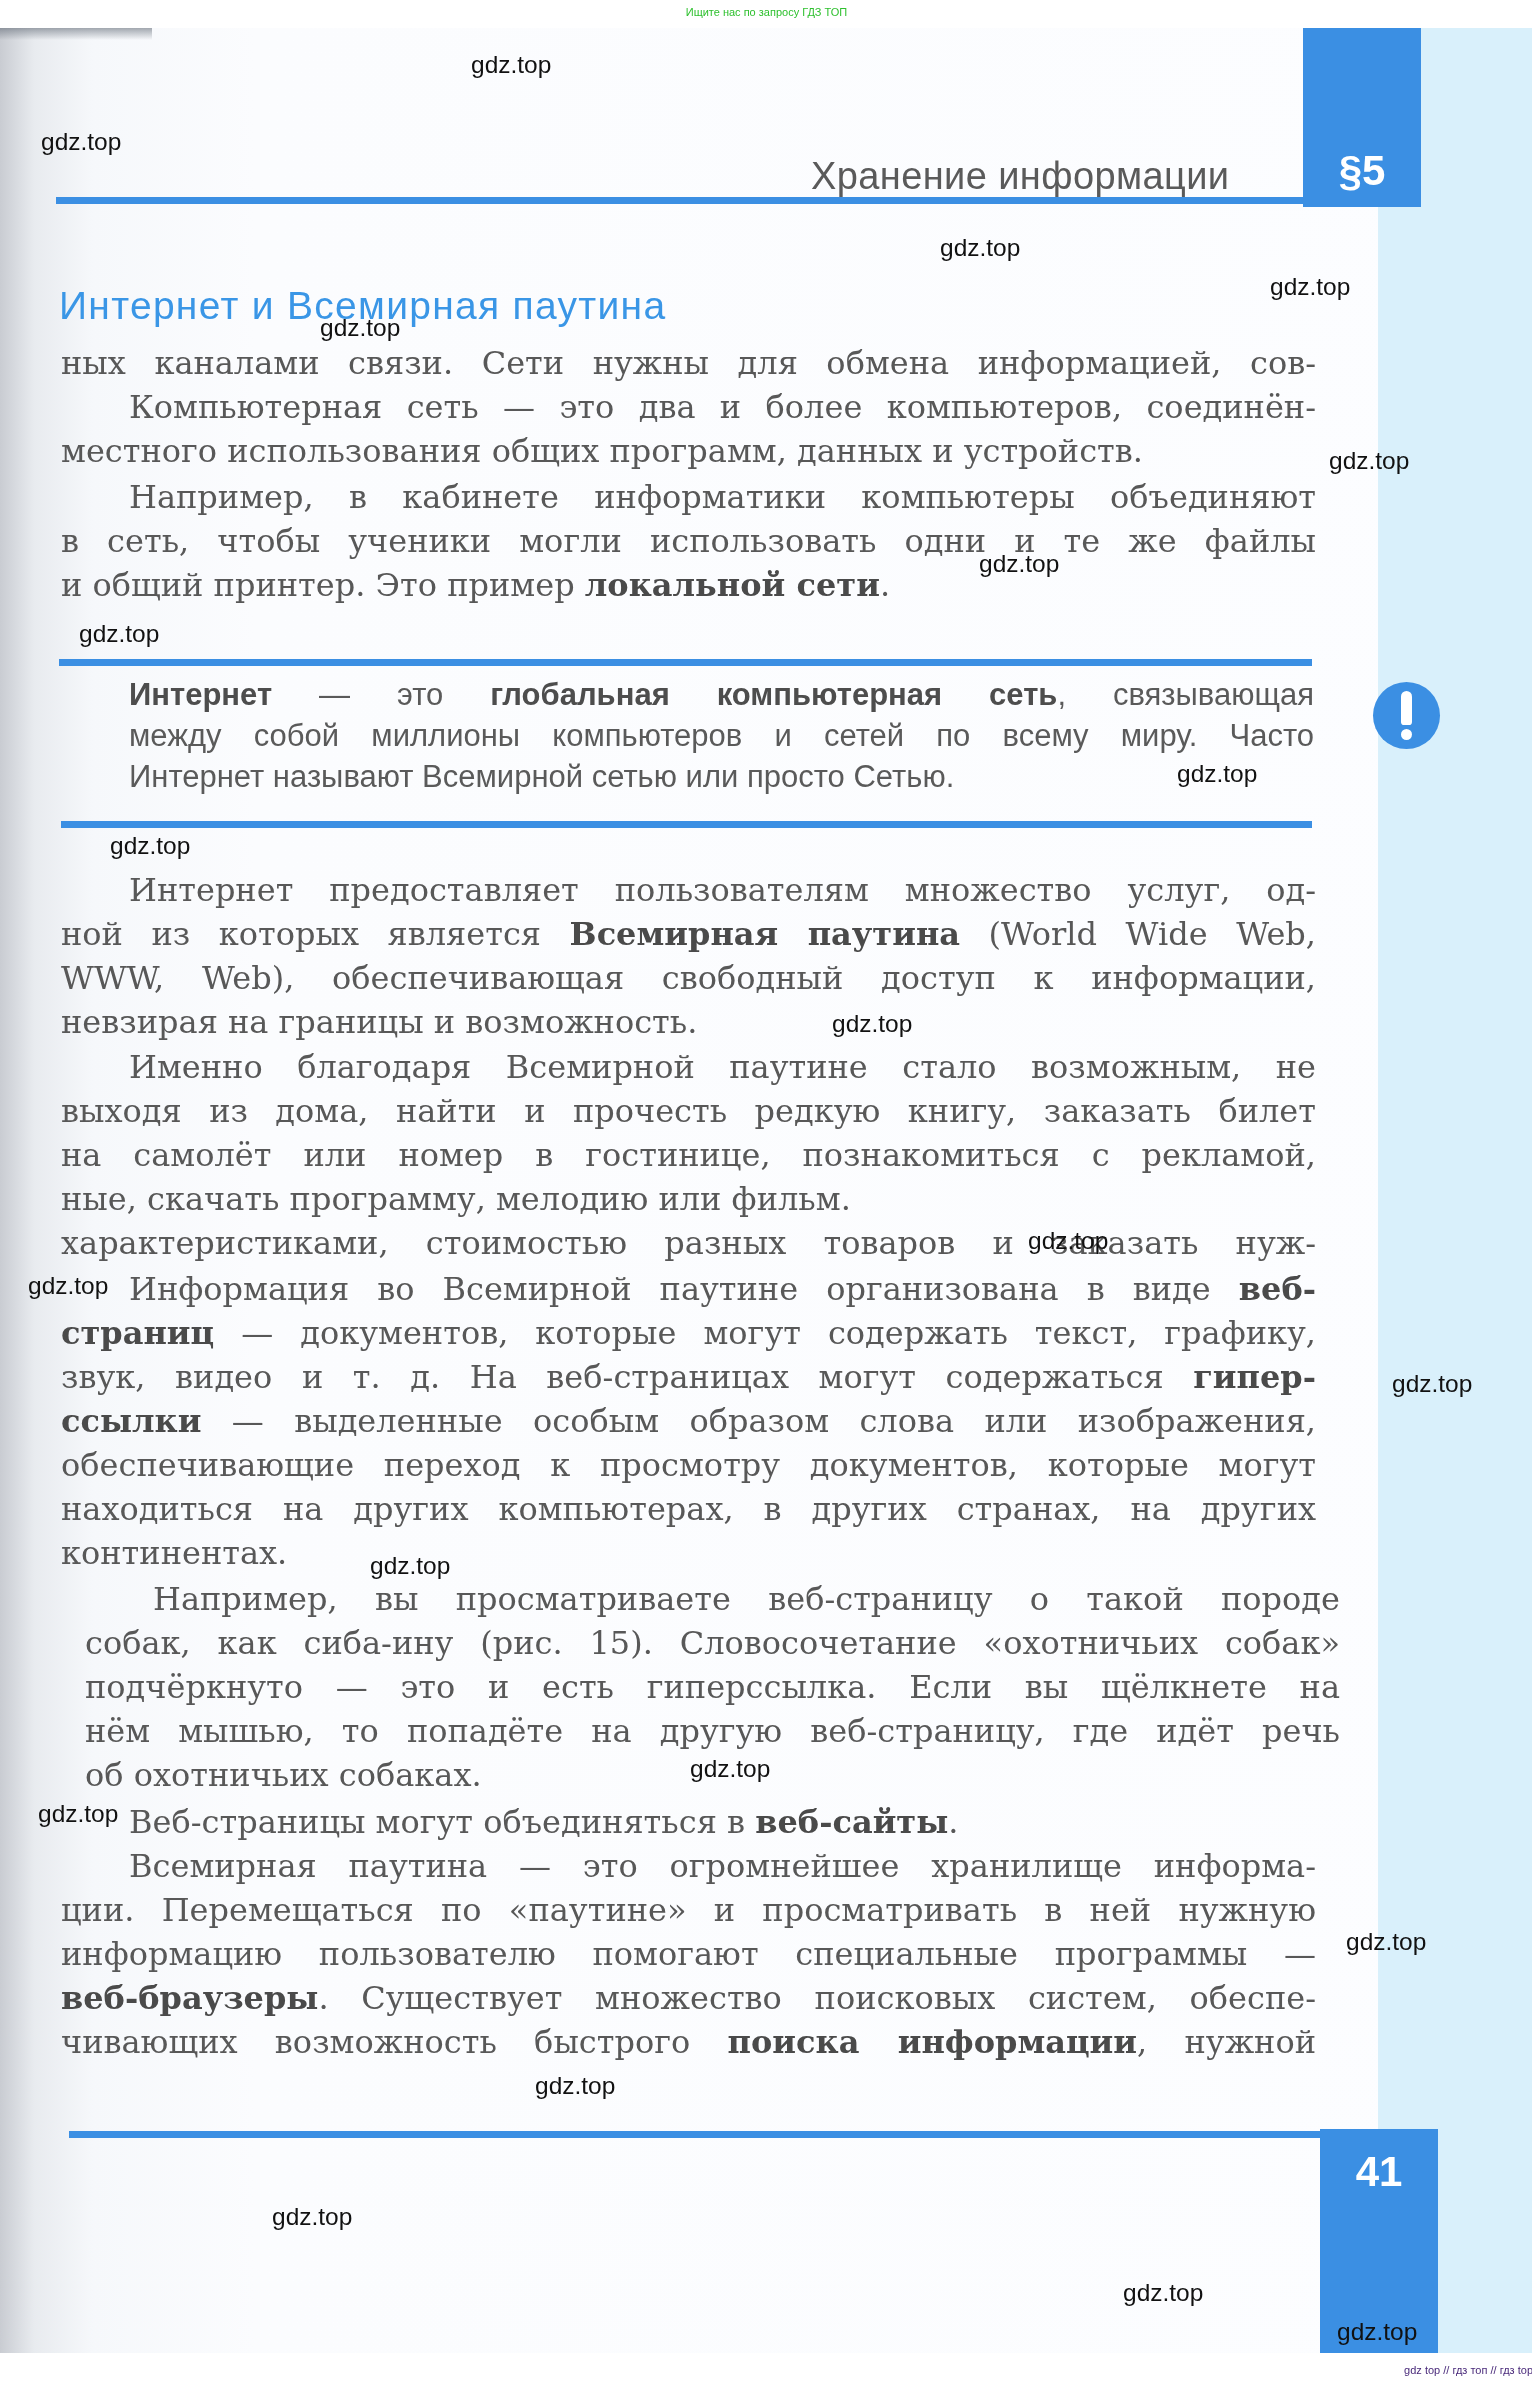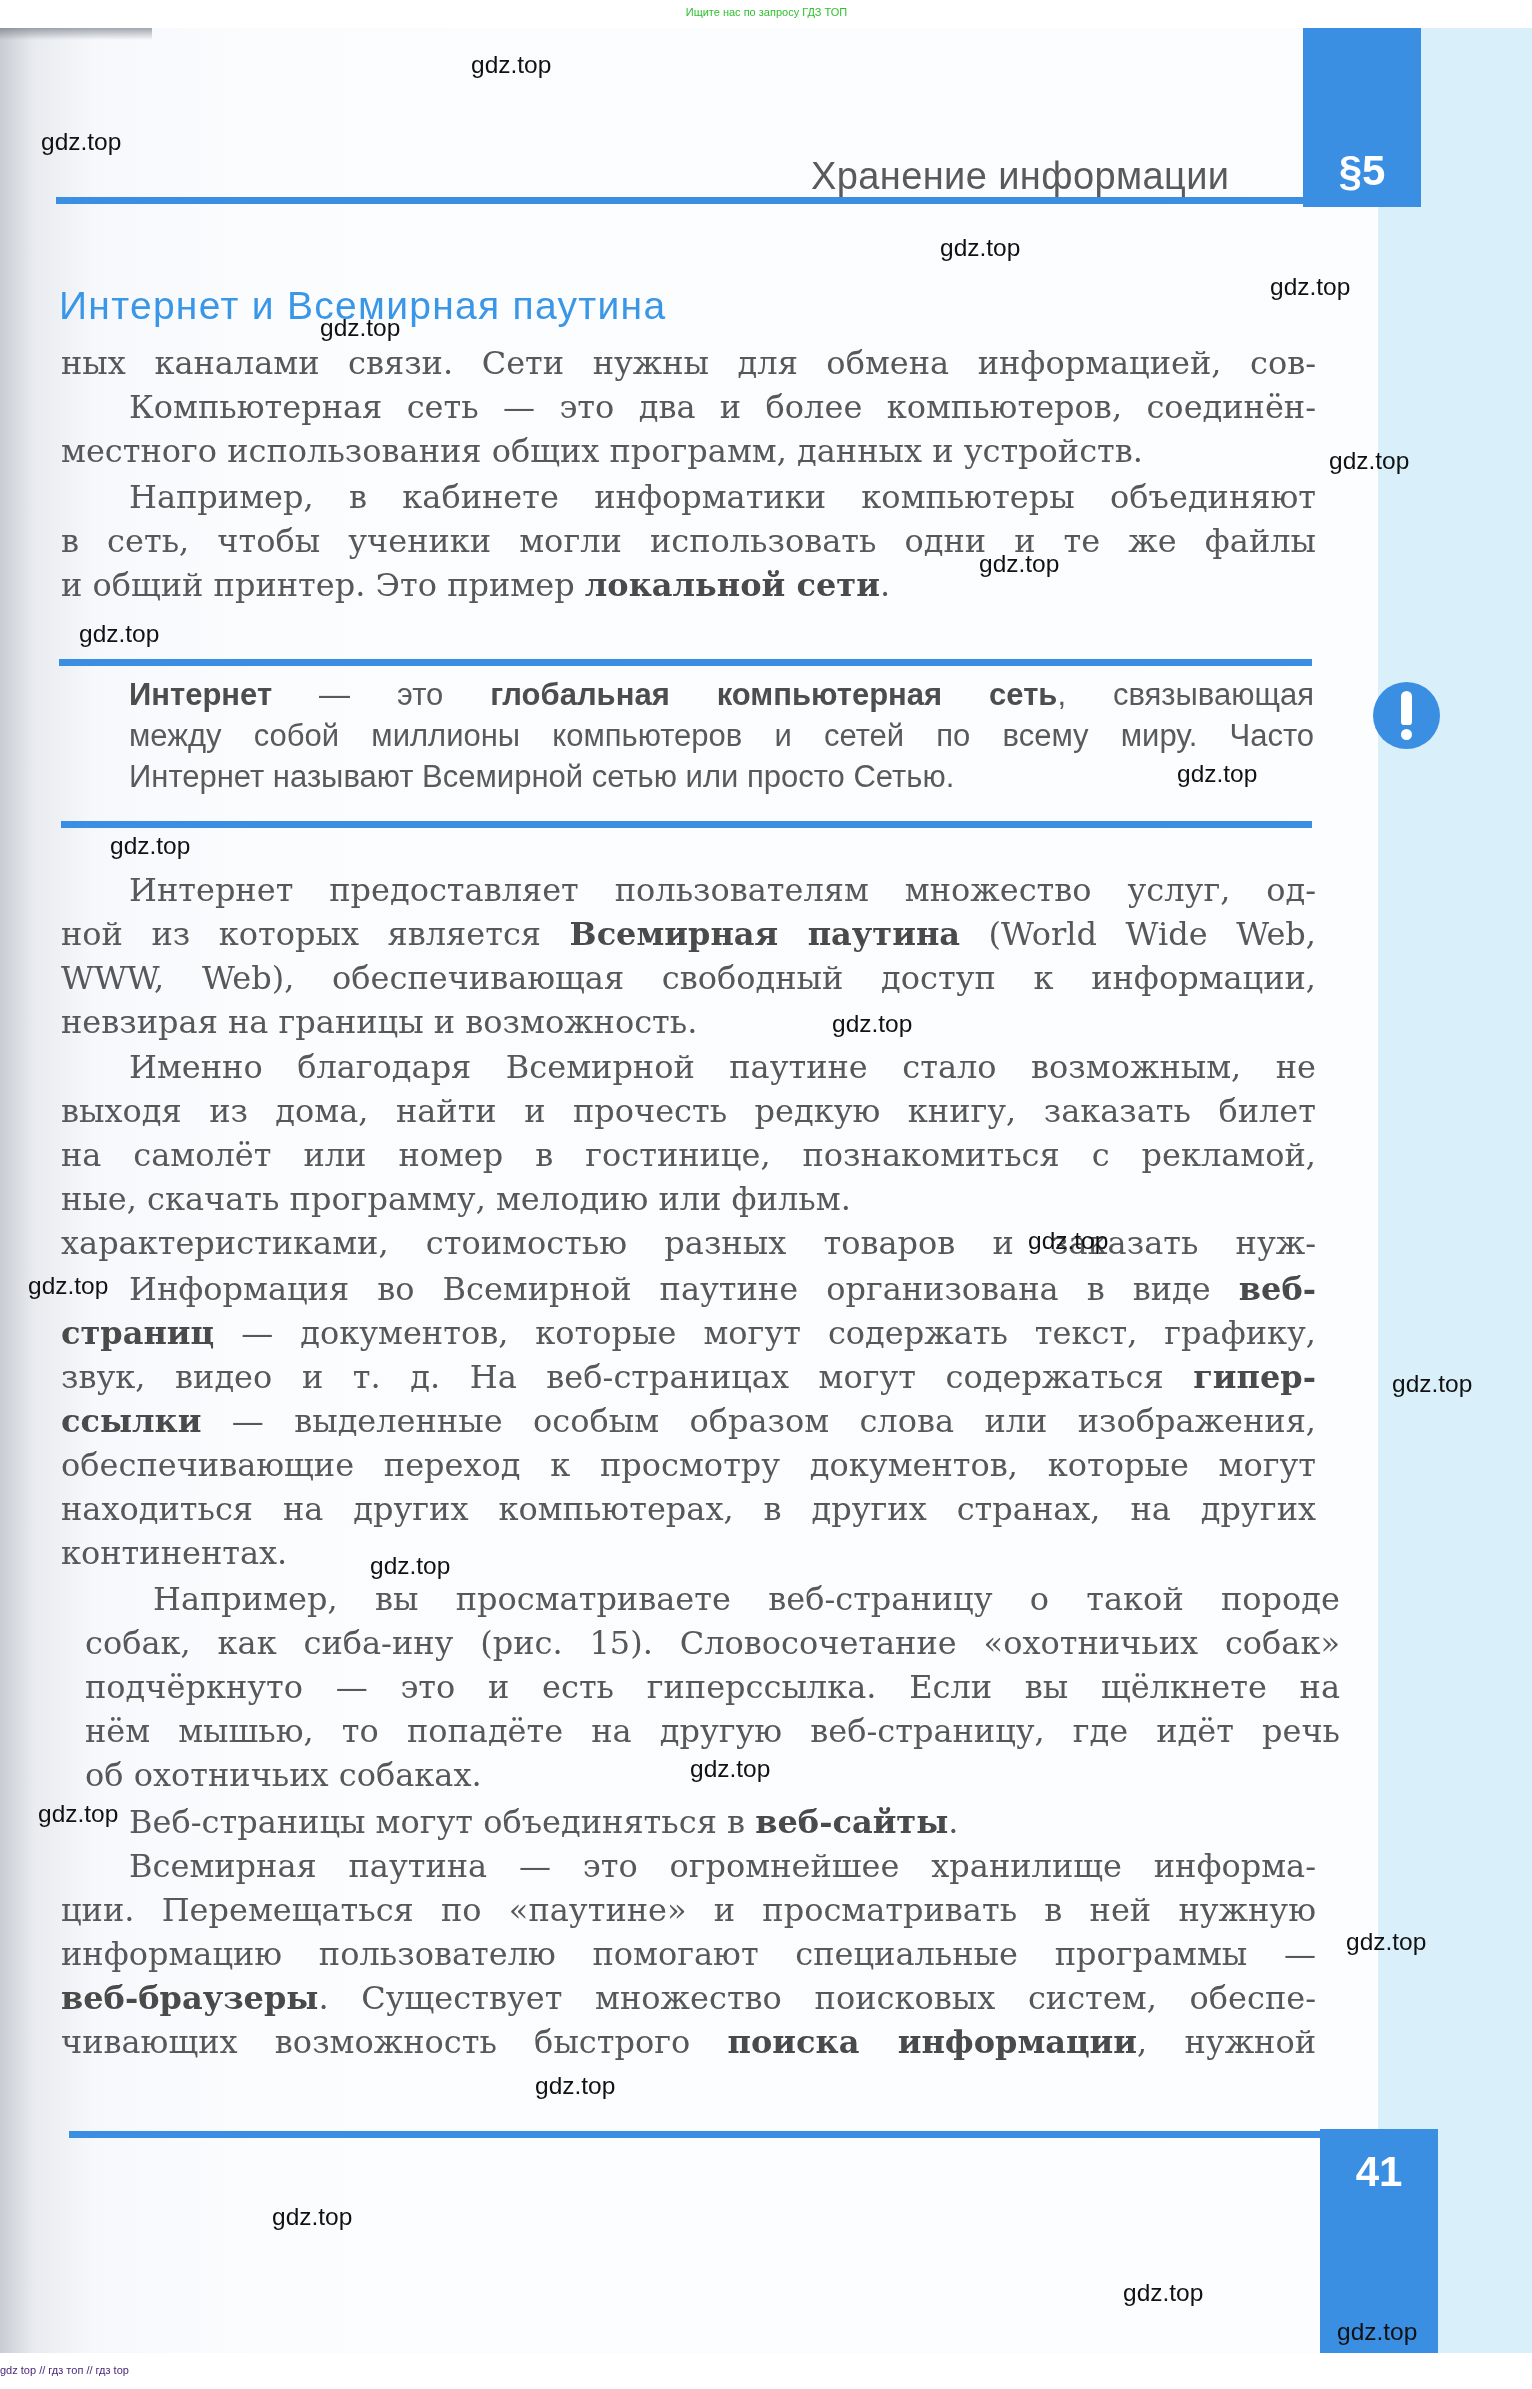--- a/index.html
+++ b/index.html
@@ -23,21 +23,21 @@
   .def { position:absolute; left:129px; width:1185px; font-family:Liberation Sans, sans-serif; font-size:31px; color:#5a5a5a; line-height:41px; }
   .def .ln { display:block; white-space:nowrap; text-align:justify; text-align-last:justify; height:41px; }
   .def .ln.last { text-align-last:left; }
   .def b { color:#4d4d4d; }
   .alert-icon { position:absolute; left:1373px; top:682px; width:67px; height:67px; border-radius:50%; background:#3b8fe3; }
   .alert-icon .bar { position:absolute; left:28px; top:9.3px; width:11px; height:34px; background:#fff; border-radius:6px 6px 3.4px 3.4px; }
   .alert-icon .dot { position:absolute; left:28px; top:47px; width:11px; height:11px; background:#fff; border-radius:50%; }
   .page-tab { position:absolute; left:1320px; top:2101px; width:118px; height:224px; background:#3b8fe3; }
   .page-tab span { position:absolute; left:0; right:0; top:18.6px; text-align:center; color:#fff; font-family:"Liberation Sans", sans-serif; font-weight:bold; font-size:42px; }
   .wm { position:absolute; font-family:"Liberation Sans", sans-serif; font-size:24.5px; color:#111; white-space:nowrap; }
-  .bottom-banner { position:absolute; left:0; top:2353px; width:1533px; height:36px; background:#ffffff; text-align:left; }
+  .bottom-banner { position:absolute; left:0; top:2353px; width:1533px; height:36px; background:#ffffff; text-align:right; }
   .bottom-banner span { font-family:"Liberation Sans", sans-serif; font-size:11px; color:#4a2a7a; line-height:34px; }
 </style>
 </head>
 <body>
 
 <div class="top-banner">
   <span>Ищите нас по запросу ГДЗ ТОП</span>
 </div>
 
 <div class="page">

